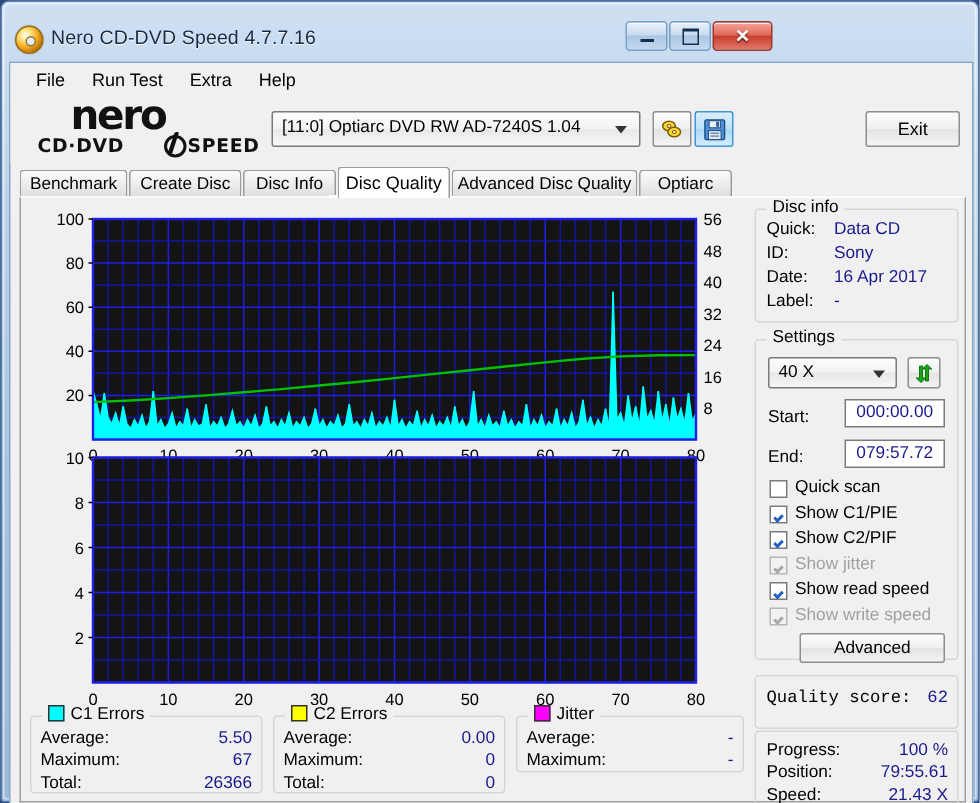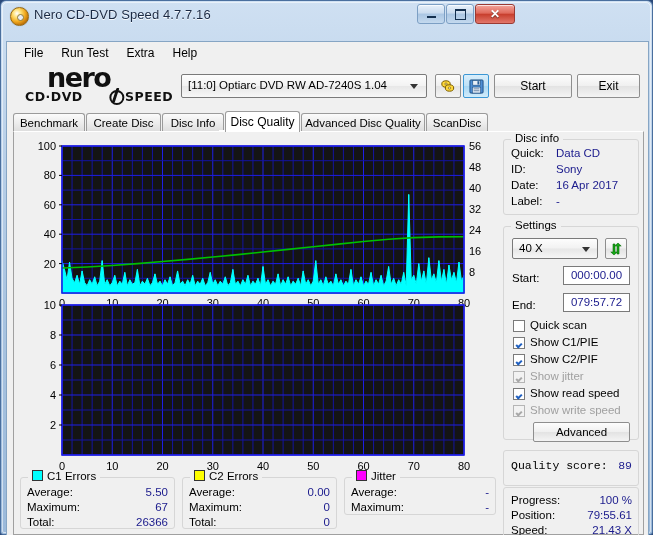--- a/index.html
+++ b/index.html
@@ -20,21 +20,21 @@
   }
   .win-inner-glow{
     position:absolute;left:1px;top:1px;right:1px;bottom:1px;
     border:1px solid rgba(255,255,255,.55);
     border-radius:5px 5px 2px 2px;
     pointer-events:none;
   }
 
   
   .titlebar{
-    position:absolute;left:0;top:0;width:519px;height:30px;
+    position:absolute;left:0;top:10px;width:519px;height:30px;
     box-sizing:border-box;
   }
   .title-icon{
     position:absolute;left:9px;top:6px;width:17px;height:17px;
     border-radius:50%;
     background:radial-gradient(circle at 35% 32%, #ffffff 0%, #ffe27a 24%, #f0a81e 52%, #b76a06 78%, #8a4f04 100%);
     border:1px solid #9a6a10;
     box-shadow:0 0 1px rgba(0,0,0,.4);
   }
   .title-icon:after{
@@ -302,31 +302,30 @@
         <svg class="ic-save" viewBox="0 0 16 16">
           <rect x="1" y="1" width="14" height="14" rx="1" fill="#4f8fd6" stroke="#1d4e82" stroke-width="1"></rect>
           <rect x="4" y="1.6" width="8" height="5" fill="#e9eff7" stroke="#1d4e82" stroke-width=".7"></rect>
           <rect x="9" y="2.3" width="2" height="3.6" fill="#2a5f99"></rect>
           <rect x="3.5" y="8.6" width="9" height="6.4" fill="#dfe8f3" stroke="#1d4e82" stroke-width=".7"></rect>
           <rect x="5" y="10" width="6" height="1" fill="#6f88a8"></rect>
           <rect x="5" y="12" width="6" height="1" fill="#6f88a8"></rect>
         </svg>
       </div>
 
-      <div class="abtn" id="btn-start">Start</div>
       <div class="abtn" id="btn-exit">Exit</div>
     </div>
 
     <div class="tabstrip">
       <div class="tab" style="left:0px;width:72px;">Benchmark</div>
       <div class="tab" style="left:73px;width:75px;">Create Disc</div>
       <div class="tab" style="left:149px;width:62px;">Disc Info</div>
       <div class="tab active" style="left:212px;width:75px;">Disc Quality</div>
       <div class="tab" style="left:288px;width:124px;">Advanced Disc Quality</div>
-      <div class="tab" style="left:413px;width:62px;">ScanDisc</div>
+      <div class="tab" style="left:413px;width:62px;">Optiarc</div>
     </div>
     <div class="tabpanel-top-white" style="left:212px;width:75px;"></div>
 
     <div class="tabpanel">
 
       <div class="chart-wrap" style="left:6px;top:7px;">
         <svg id="chart1" class="chart-svg" width="476" height="172">
             <rect x="42" y="7" width="402" height="147" fill="#141414"></rect>
             <line x1="42" y1="7" x2="42" y2="154" stroke="#1e1ee6" stroke-width="1"></line>
             <line x1="52.05" y1="7" x2="52.05" y2="154" stroke="#1414a0" stroke-width="1"></line>
@@ -745,21 +744,21 @@
         <div class="cbx disabled" style="left:9px;top:177px;">
           <span class="box on dis"></span>
           <span class="lbl">Show write speed</span>
         </div>
 
         <div class="btn-adv" style="left:29px;top:195px;width:97px;height:20px;">Advanced</div>
       </div>
 
       <div class="gbox" style="left:489px;top:318px;width:136px;height:36px;font-family:Liberation Mono, monospace;">
         <div class="row" style="left:7px;top:8px;">Quality score:</div>
-        <div class="val" style="left:80px;top:8px;width:48px;text-align:right;">89</div>
+        <div class="val" style="left:80px;top:8px;width:48px;text-align:right;">62</div>
       </div>
 
       <div class="gbox" style="left:489px;top:355px;width:136px;height:55px;">
         <div class="row" style="left:7px;top:6px;">Progress:</div>
         <div class="val" style="left:60px;top:6px;width:68px;text-align:right;">100 %</div>
         <div class="row" style="left:7px;top:21px;">Position:</div>
         <div class="val" style="left:60px;top:21px;width:68px;text-align:right;">79:55.61</div>
         <div class="row" style="left:7px;top:36px;">Speed:</div>
         <div class="val" style="left:60px;top:36px;width:68px;text-align:right;">21.43 X</div>
       </div>

